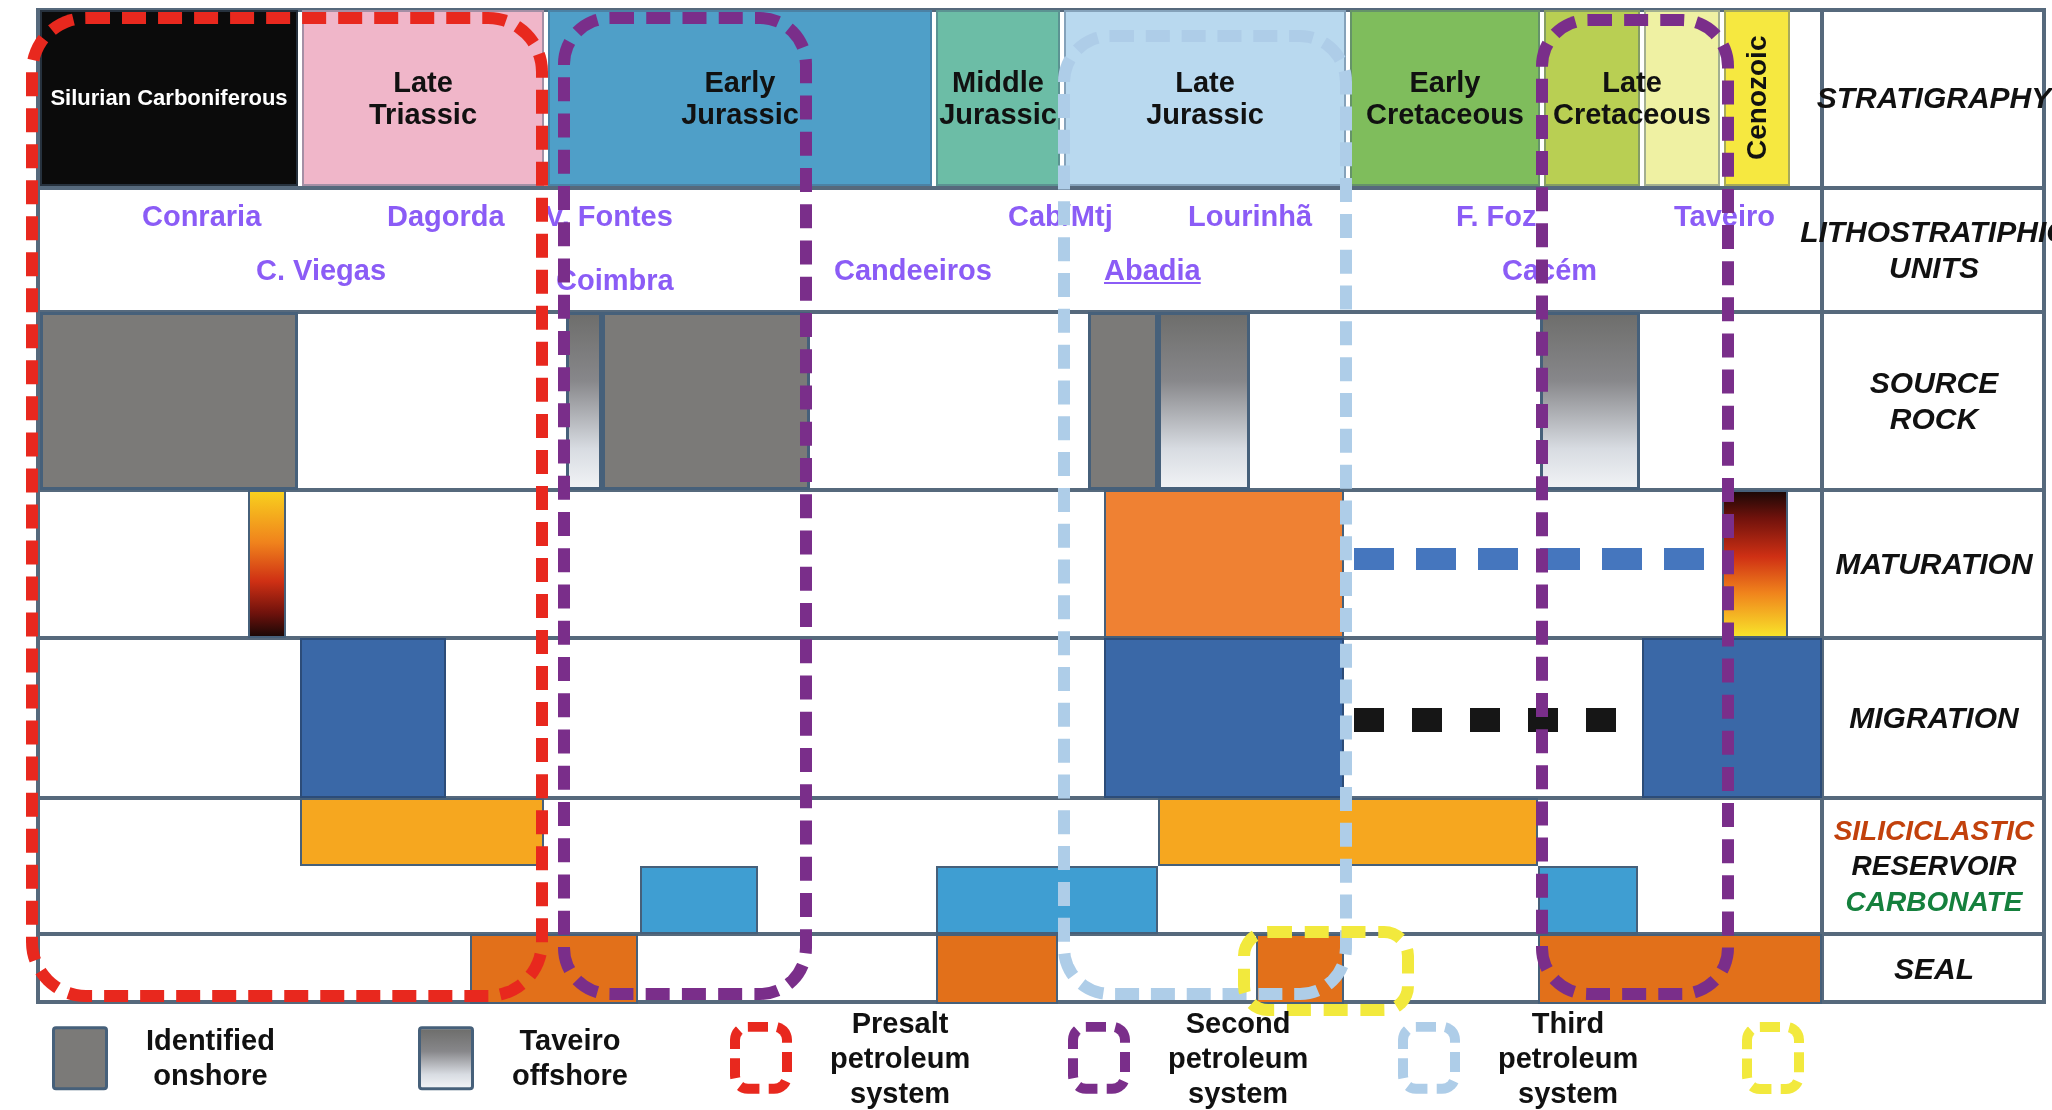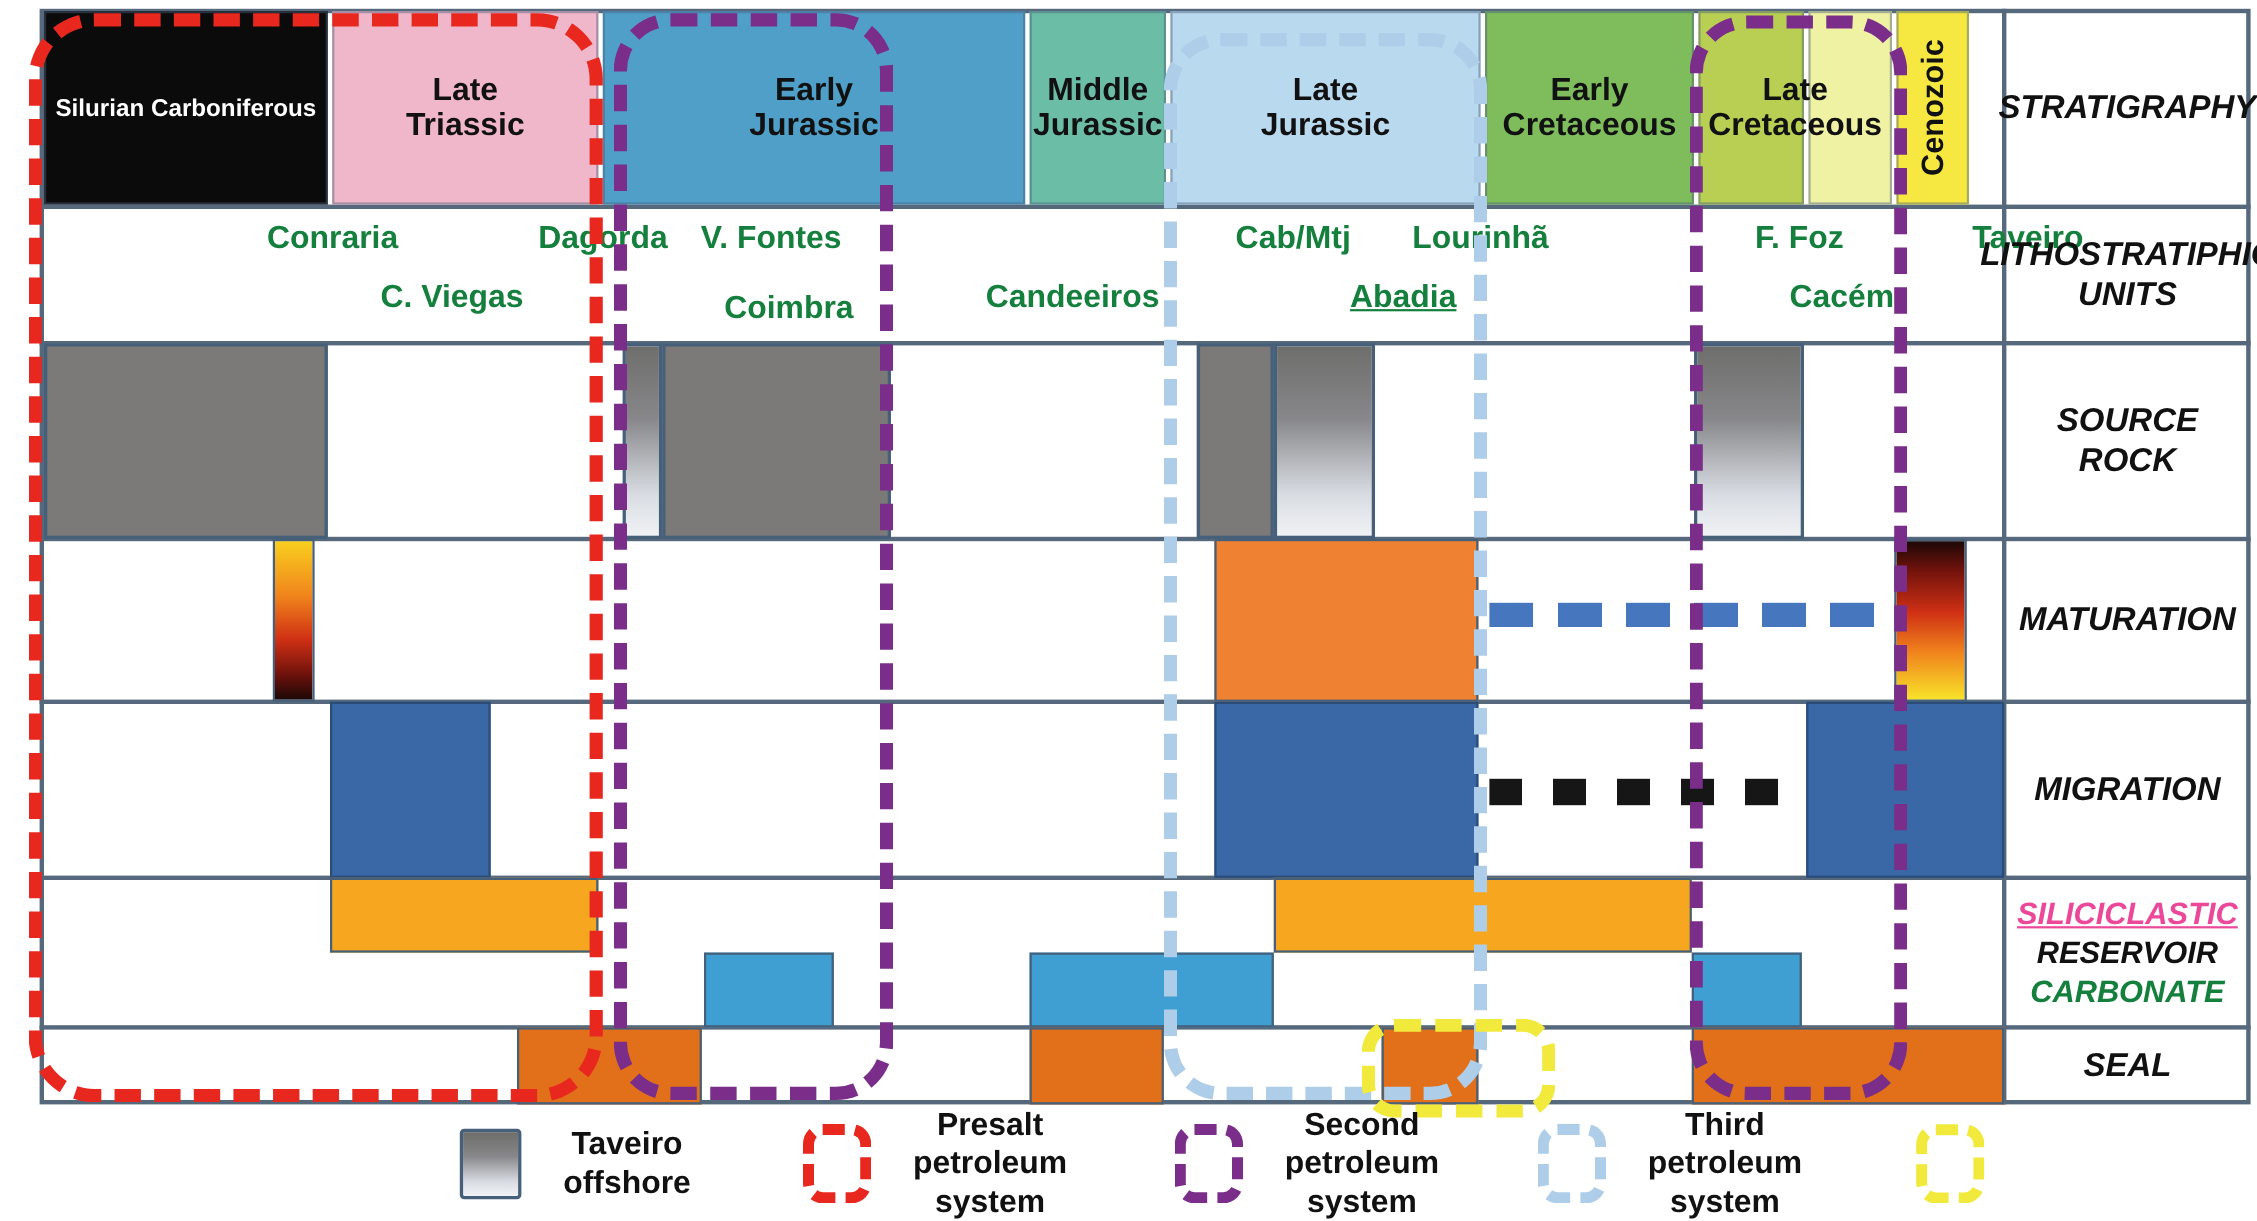--- a/index.html
+++ b/index.html
@@ -6,31 +6,31 @@
   body { font-family:"Liberation Sans", sans-serif; background:#ffffff; }
   #canvas { position:relative; width:2052px; height:1110px; background:#ffffff; overflow:hidden; }
   .abs { position:absolute; }
   .strat-label {
     position:absolute; display:flex; align-items:center; justify-content:center;
     text-align:center; font-weight:700; font-size:29px; line-height:1.12;
     white-space:pre-line; color:#111; pointer-events:none;
   }
   .strat-label.vertical { writing-mode:vertical-rl; transform:rotate(180deg); font-size:28px; }
   .litho {
-    position:absolute; width:220px; text-align:right; font-weight:700; font-size:29px;
-    line-height:1.15; white-space:pre-line; color:#15803d; pointer-events:none;
+    position:absolute; width:220px; text-align:left; font-weight:700; font-size:29px;
+    line-height:1.15; white-space:pre-line; color:#8b5cf6; pointer-events:none;
   }
   .overlay { position:absolute; border-style:dashed; background:transparent; pointer-events:none; }
   .right-label {
     position:absolute; left:1826px; width:216px; display:flex; align-items:center; justify-content:center;
     text-align:center; font-style:italic; font-weight:700; font-size:30px; color:#111;
     white-space:pre-line; line-height:1.2;
   }
   .reservoir-stack { flex-direction:column; gap:2px; font-size:28px; }
-  .reservoir-stack .siliciclastic { color:#ec4899;text-decoration:underline; }
+  .reservoir-stack .siliciclastic { color:#c2410c; }
   .reservoir-stack .carbonate { color:#15803d; }
   #legend { position:absolute; left:0; top:1008px; width:2052px; height:100px; }
   .legend-item { position:absolute; top:50%; transform:translateY(-50%); display:flex; align-items:center; gap:38px; }
   .legend-label { font-weight:700; font-size:29px; line-height:1.2; text-align:center; white-space:pre-line; color:#111; }
   .swatch { flex:0 0 auto; }
   .swatch.solid-gray { width:56px; height:64px; background:#7b7a78; border:3px solid #46607a; border-radius:4px; }
   .swatch.gradient-gray { width:56px; height:64px; background:linear-gradient(180deg,#6e6e6c 0%,#87878a 38%,#d8dce2 78%,#f0f2f5 100%); border:3px solid #46607a; border-radius:4px; }
   .swatch.dashed { width:62px; height:72px; border-width:10px; border-style:dashed; border-radius:18px; background:transparent; }
 </style>
 </head>
@@ -120,20 +120,25 @@
   <div class="right-label" style="top:490px;height:148px">MATURATION</div>
   <div class="right-label" style="top:638px;height:160px">MIGRATION</div>
   <div class="right-label reservoir-stack" style="top:798px;height:136px">
     <div class="siliciclastic">SILICICLASTIC</div>
     <div>RESERVOIR</div>
     <div class="carbonate">CARBONATE</div>
   </div>
   <div class="right-label" style="top:934px;height:70px">SEAL</div>
 
   <div id="legend">
+    <div class="legend-item" style="left:52px">
+      <div class="swatch solid-gray"></div>
+      <div class="legend-label">Identified
+onshore</div>
+    </div>
     <div class="legend-item" style="left:418px">
       <div class="swatch gradient-gray"></div>
       <div class="legend-label">Taveiro
 offshore</div>
     </div>
     <div class="legend-item" style="left:730px">
       <div class="swatch dashed" style="border-color:#e8281e"></div>
       <div class="legend-label">Presalt
 petroleum
 system</div>

